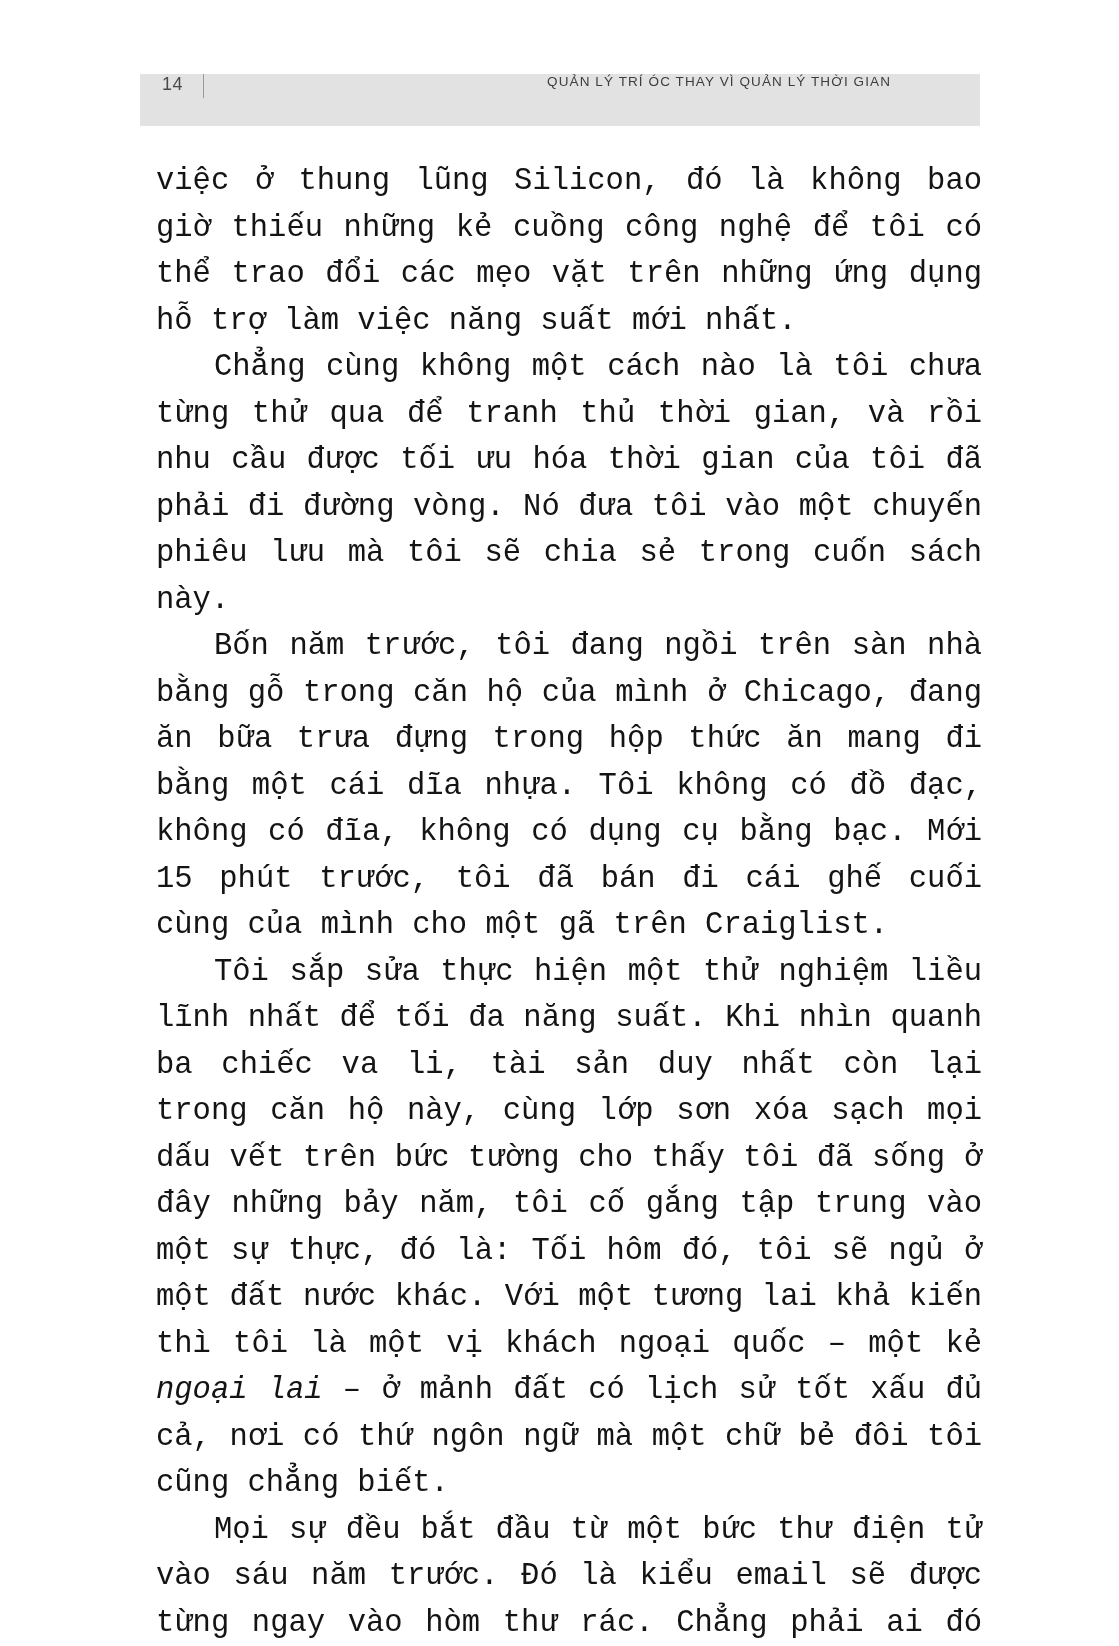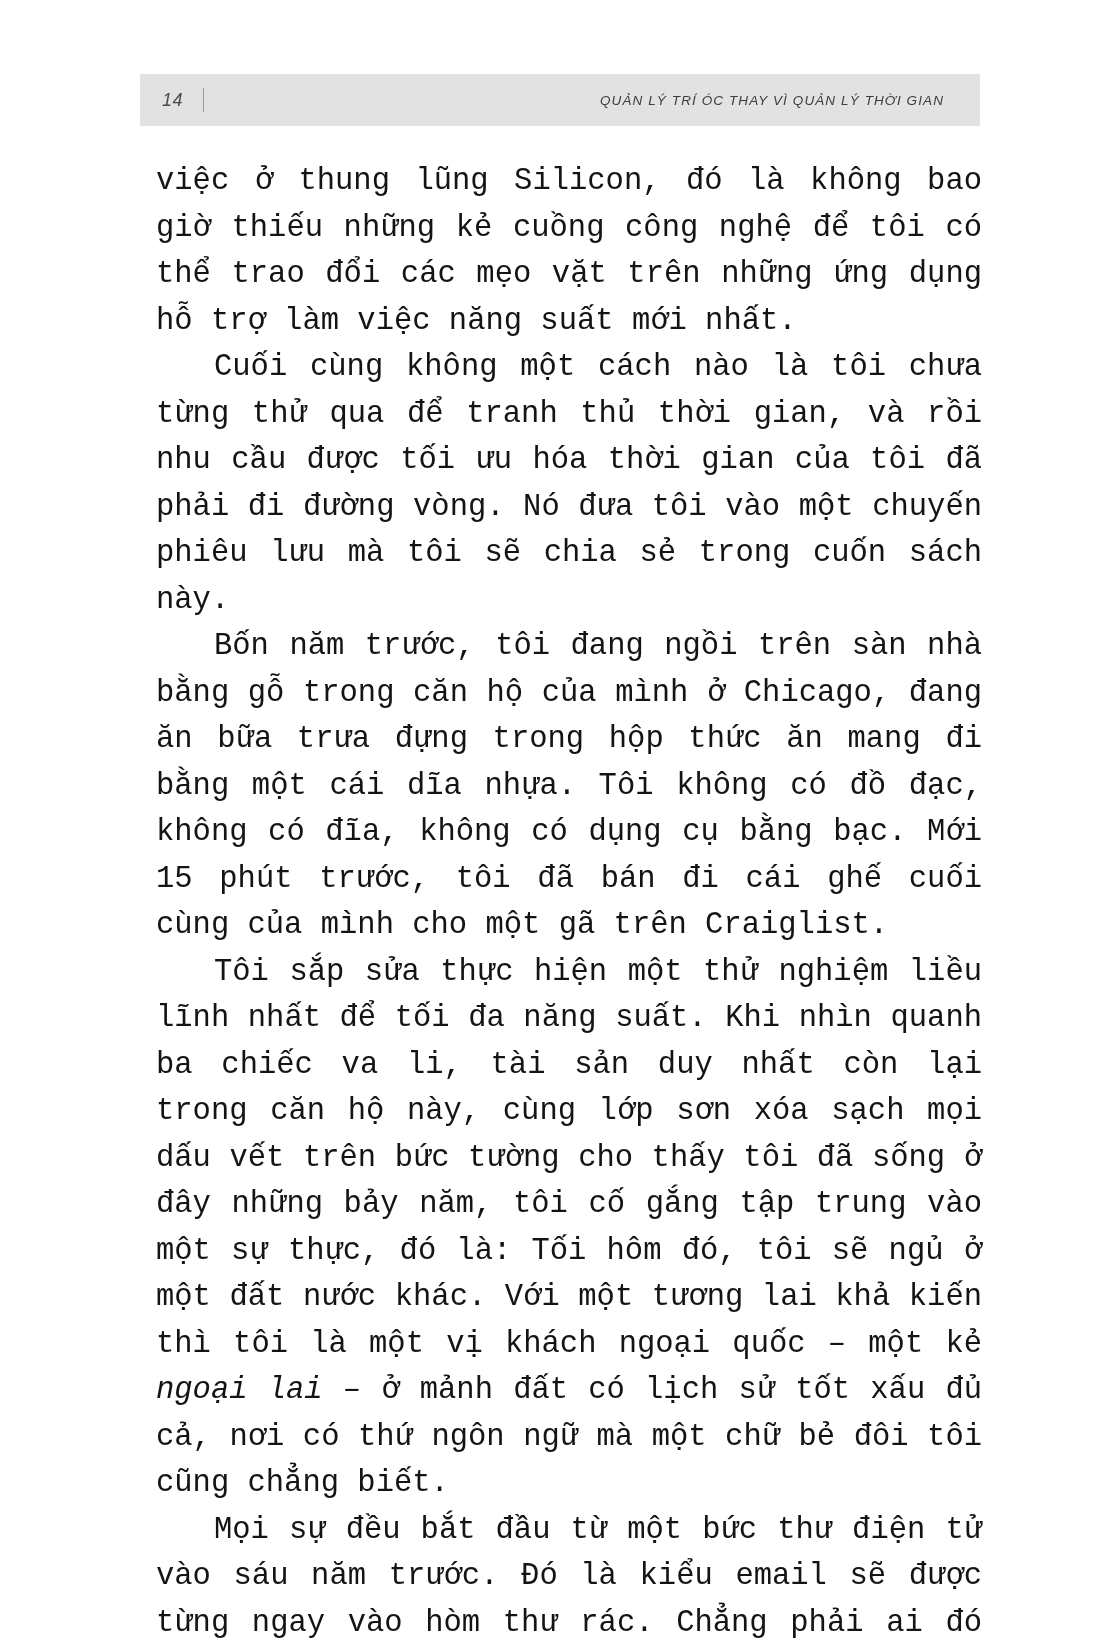--- a/index.html
+++ b/index.html
@@ -31,43 +31,42 @@
     height: 52px;
     background: #e2e2e2;
   }
   .header-inner {
     position: absolute;
     left: 140px;
     top: 74px;
     width: 840px;
     height: 52px;
     display: flex;
-    align-items: center;
-    font-style: italic;
+    align-items: flex-start;
   }
   .folio {
     font-family: "Liberation Sans", sans-serif;
     font-size: 18px;
     color: #4a4a4a;
     letter-spacing: 0.5px;
     margin-left: 22px;
   }
   .folio-rule {
     width: 1px;
     height: 24px;
     background: #9a9a9a;
     margin-left: 20px;
   }
   .running-title {
     font-family: "Liberation Sans", sans-serif;
     font-size: 13.5px;
     letter-spacing: 1.1px;
     color: #3d3d3d;
     margin-left: auto;
-    margin-right: 36px;
+    margin-right: 89px;
     white-space: nowrap;
   }
 
   
   .body-col {
     position: absolute;
     left: 156px;
     top: 158px;
     width: 826px;
     font-family: Liberation Mono, monospace;
@@ -101,21 +100,21 @@
   <div class="header-inner">
     <span class="folio">14</span>
     <span class="folio-rule"></span>
     <span class="running-title">QUẢN LÝ TRÍ ÓC THAY VÌ QUẢN LÝ THỜI GIAN</span>
   </div>
 
   <div class="body-col">
 
     <p class="para nofirst">việc ở thung lũng Silicon, đó là không bao giờ thiếu những kẻ cuồng công nghệ để tôi có thể trao đổi các mẹo vặt trên những ứng dụng hỗ trợ làm việc năng suất mới nhất.</p>
 
-    <p class="para">Cuối cùng không một cách nào là tôi chưa từng thử qua để tranh thủ thời gian, và rồi nhu cầu được tối ưu hóa thời gian của tôi đã phải đi đường vòng. Nó đưa tôi vào một chuyến phiêu lưu mà tôi sẽ chia sẻ trong cuốn sách này.</p>
+    <p class="para">Chẳng cùng không một cách nào là tôi chưa từng thử qua để tranh thủ thời gian, và rồi nhu cầu được tối ưu hóa thời gian của tôi đã phải đi đường vòng. Nó đưa tôi vào một chuyến phiêu lưu mà tôi sẽ chia sẻ trong cuốn sách này.</p>
 
     <p class="para">Bốn năm trước, tôi đang ngồi trên sàn nhà bằng gỗ trong căn hộ của mình ở Chicago, đang ăn bữa trưa đựng trong hộp thức ăn mang đi bằng một cái dĩa nhựa. Tôi không có đồ đạc, không có đĩa, không có dụng cụ bằng bạc. Mới 15 phút trước, tôi đã bán đi cái ghế cuối cùng của mình cho một gã trên Craiglist.</p>
 
     <p class="para"><span>Tôi sắp sửa thực hiện một thử nghiệm liều lĩnh nhất để tối đa năng suất. Khi nhìn quanh ba chiếc va li, tài sản duy nhất còn lại trong căn hộ này, cùng lớp sơn xóa sạch mọi dấu vết trên bức tường cho thấy tôi đã sống ở đây những bảy năm, tôi cố gắng tập trung vào một sự thực, đó là: Tối hôm đó, tôi sẽ ngủ ở một đất nước khác. Với một tương lai khả kiến thì tôi là một vị khách ngoại quốc – một kẻ </span><em class="ital">ngoại lai</em><span> – ở mảnh đất có lịch sử tốt xấu đủ cả, nơi có thứ ngôn ngữ mà một chữ bẻ đôi tôi cũng chẳng biết.</span></p>
 
     <p class="para">Mọi sự đều bắt đầu từ một bức thư điện tử vào sáu năm trước. Đó là kiểu email sẽ được từng ngay vào hòm thư rác. Chẳng phải ai đó đang thổ lộ tình yêu đích thực với tôi, chẳng phải ai đó đang tặng tôi một tài khoản ngân hàng trị giá triệu đô la từ một nơi xa lắc xa lơ, hay chẳng</p>
 
   </div>
 </div>
 

